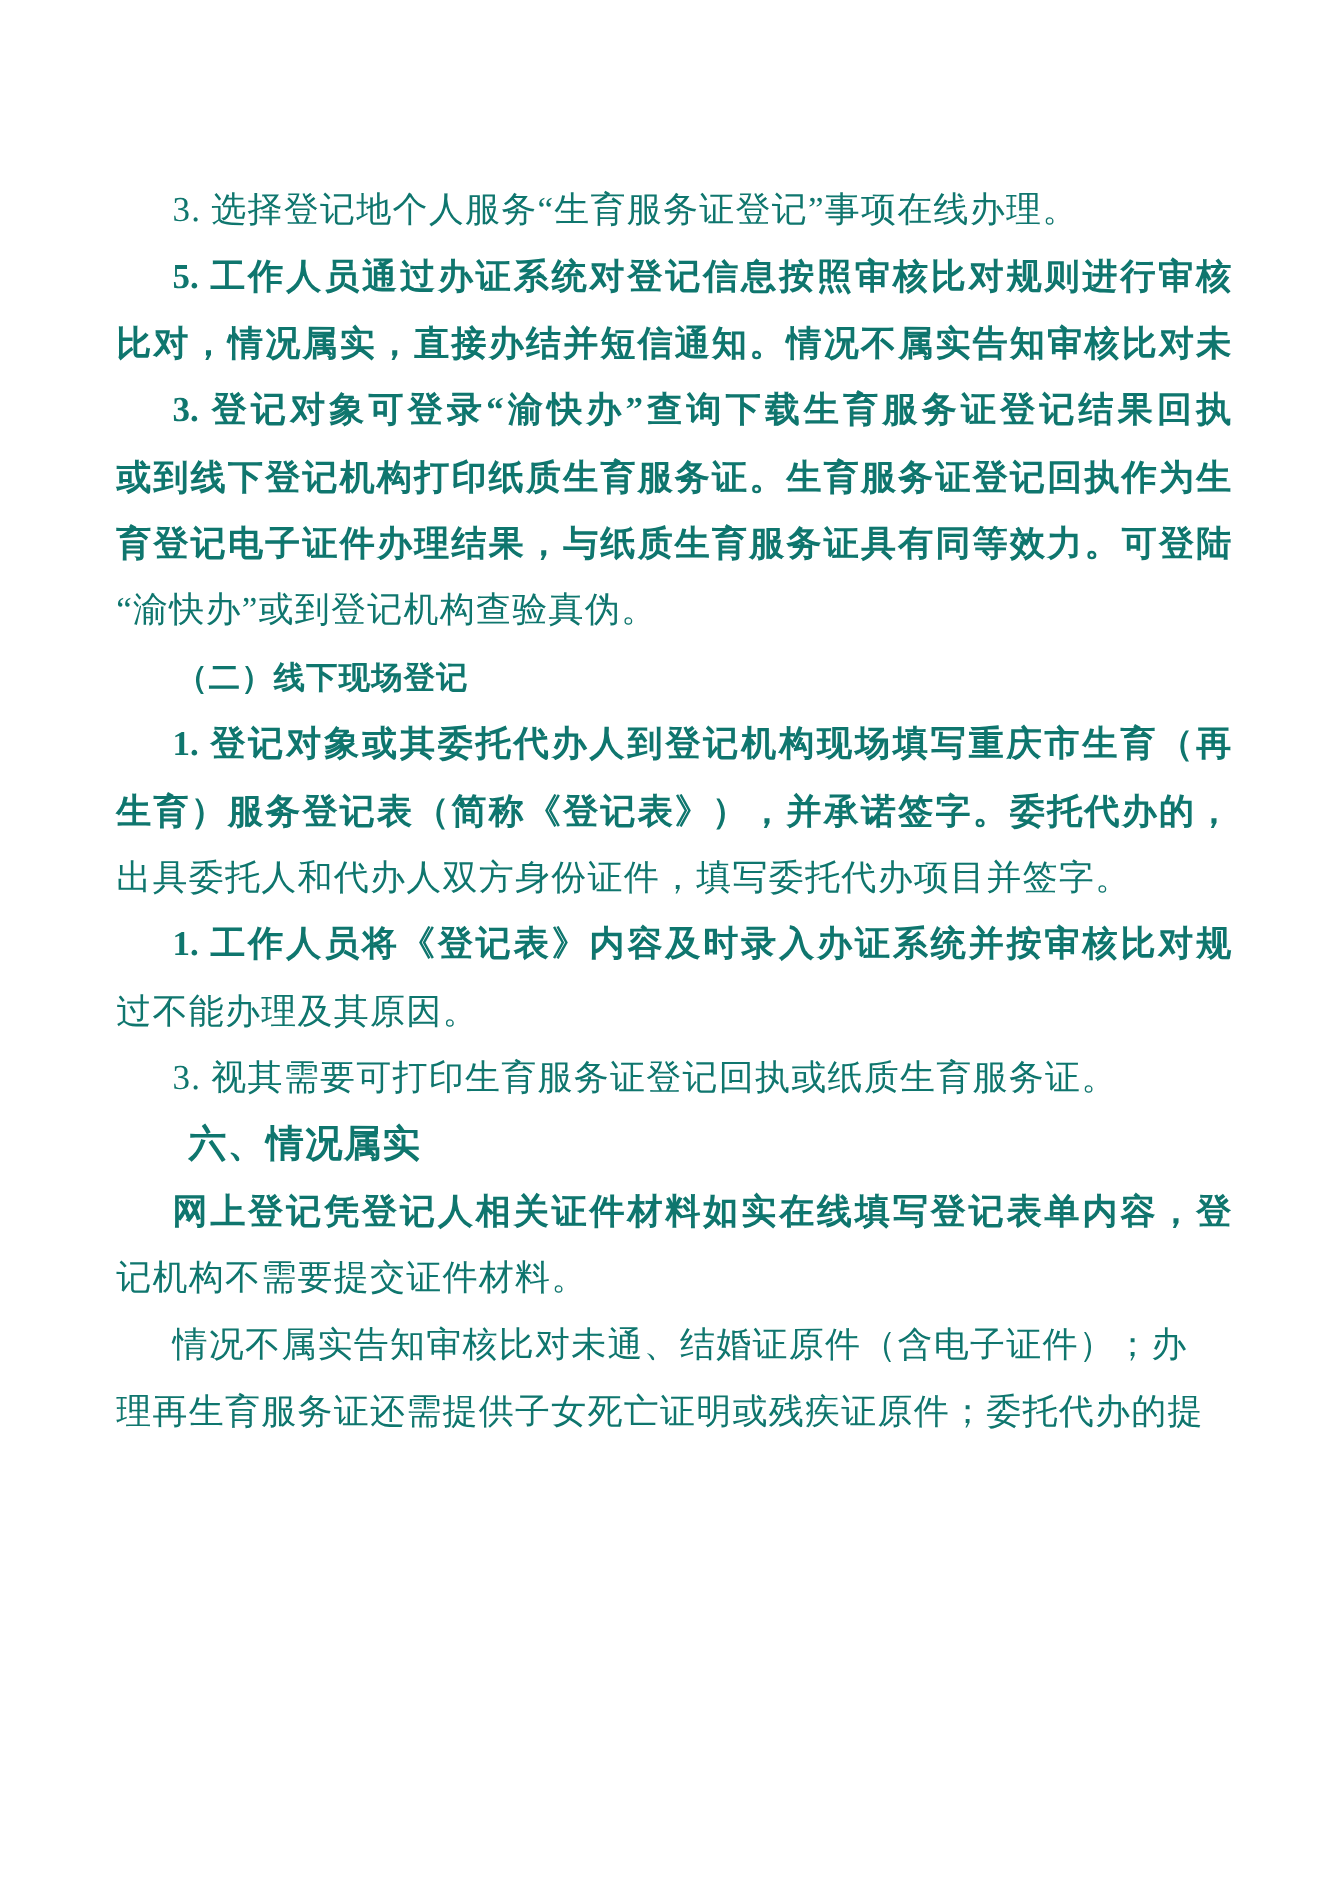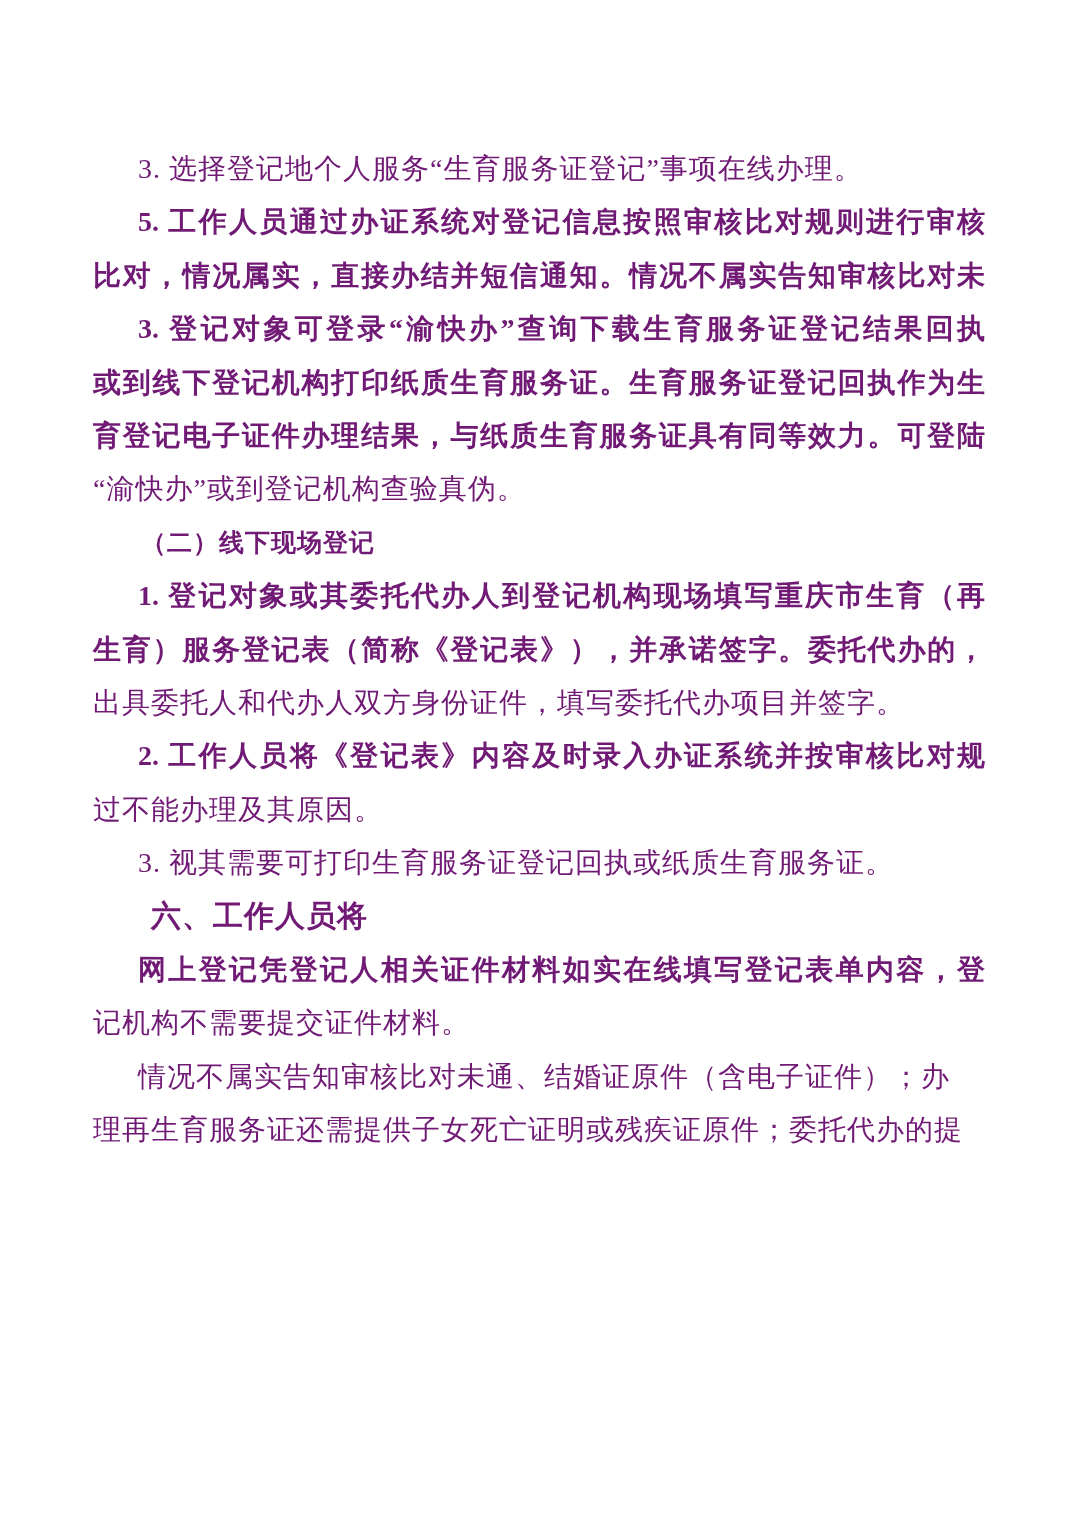--- a/index.html
+++ b/index.html
@@ -6,21 +6,21 @@
     margin: 0;
     padding: 0;
     background: #ffffff;
   }
   .doc-page {
     position: relative;
     width: 1074px;
     height: 1520px;
     background: #ffffff;
     overflow: hidden;
-    color: #701a75;
+    color: #0f766e;
     font-family: "Liberation Serif", "DejaVu Serif", serif;
   }
   .text-block {
     position: absolute;
     left: 93px;
     top: 142px;
     width: 892px;
   }
   .line {
     height: 53.4px;
@@ -59,22 +59,22 @@
       <div class="line indent fill">5. 工作人员通过办证系统对登记信息按照审核比对规则进行审核</div>
       <div class="line fill">比对，情况属实，直接办结并短信通知。情况不属实告知审核比对未</div>
       <div class="line indent fill">3. 登记对象可登录“渝快办”查询下载生育服务证登记结果回执</div>
       <div class="line fill">或到线下登记机构打印纸质生育服务证。生育服务证登记回执作为生</div>
       <div class="line fill">育登记电子证件办理结果，与纸质生育服务证具有同等效力。可登陆</div>
       <div class="line">“渝快办”或到登记机构查验真伪。</div>
       <div class="line indent kai">（二）线下现场登记</div>
       <div class="line indent fill">1. 登记对象或其委托代办人到登记机构现场填写重庆市生育（再</div>
       <div class="line fill">生育）服务登记表（简称《登记表》），并承诺签字。委托代办的，</div>
       <div class="line">出具委托人和代办人双方身份证件，填写委托代办项目并签字。</div>
-      <div class="line indent fill">2. 工作人员将《登记表》内容及时录入办证系统并按审核比对规</div>
+      <div class="line indent fill">1. 工作人员将《登记表》内容及时录入办证系统并按审核比对规</div>
       <div class="line">过不能办理及其原因。</div>
       <div class="line indent">3. 视其需要可打印生育服务证登记回执或纸质生育服务证。</div>
-      <div class="line indent hei">六、工作人员将</div>
+      <div class="line indent hei">六、情况属实</div>
       <div class="line indent fill">网上登记凭登记人相关证件材料如实在线填写登记表单内容，登</div>
       <div class="line">记机构不需要提交证件材料。</div>
       <div class="line indent">情况不属实告知审核比对未通、结婚证原件（含电子证件）；办</div>
       <div class="line">理再生育服务证还需提供子女死亡证明或残疾证原件；委托代办的提</div>
     </div>
 </div>
 
 </body></html>

